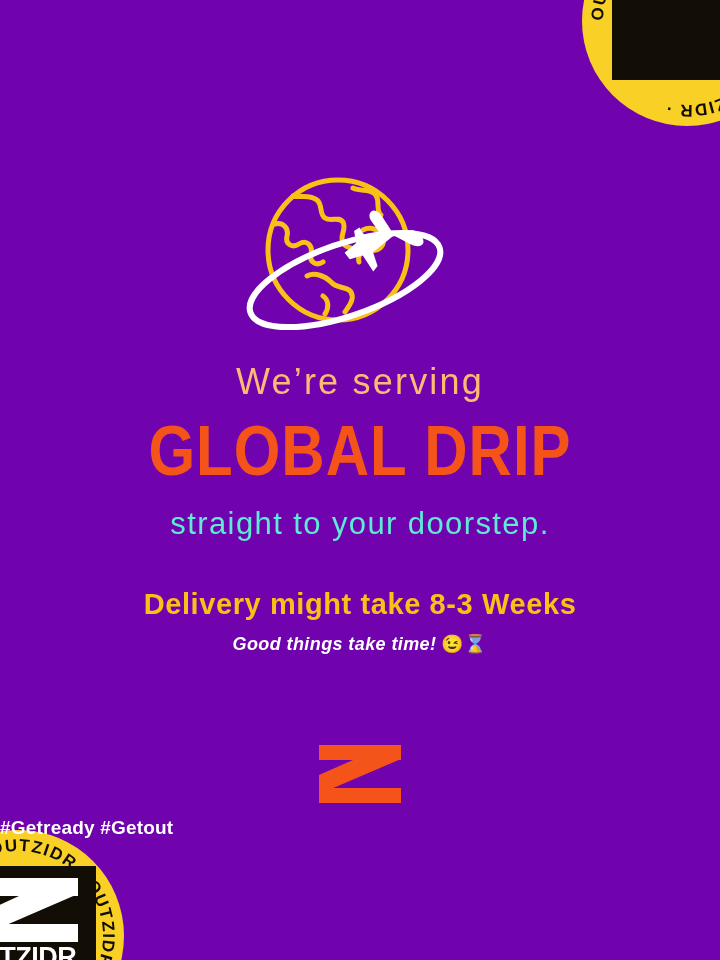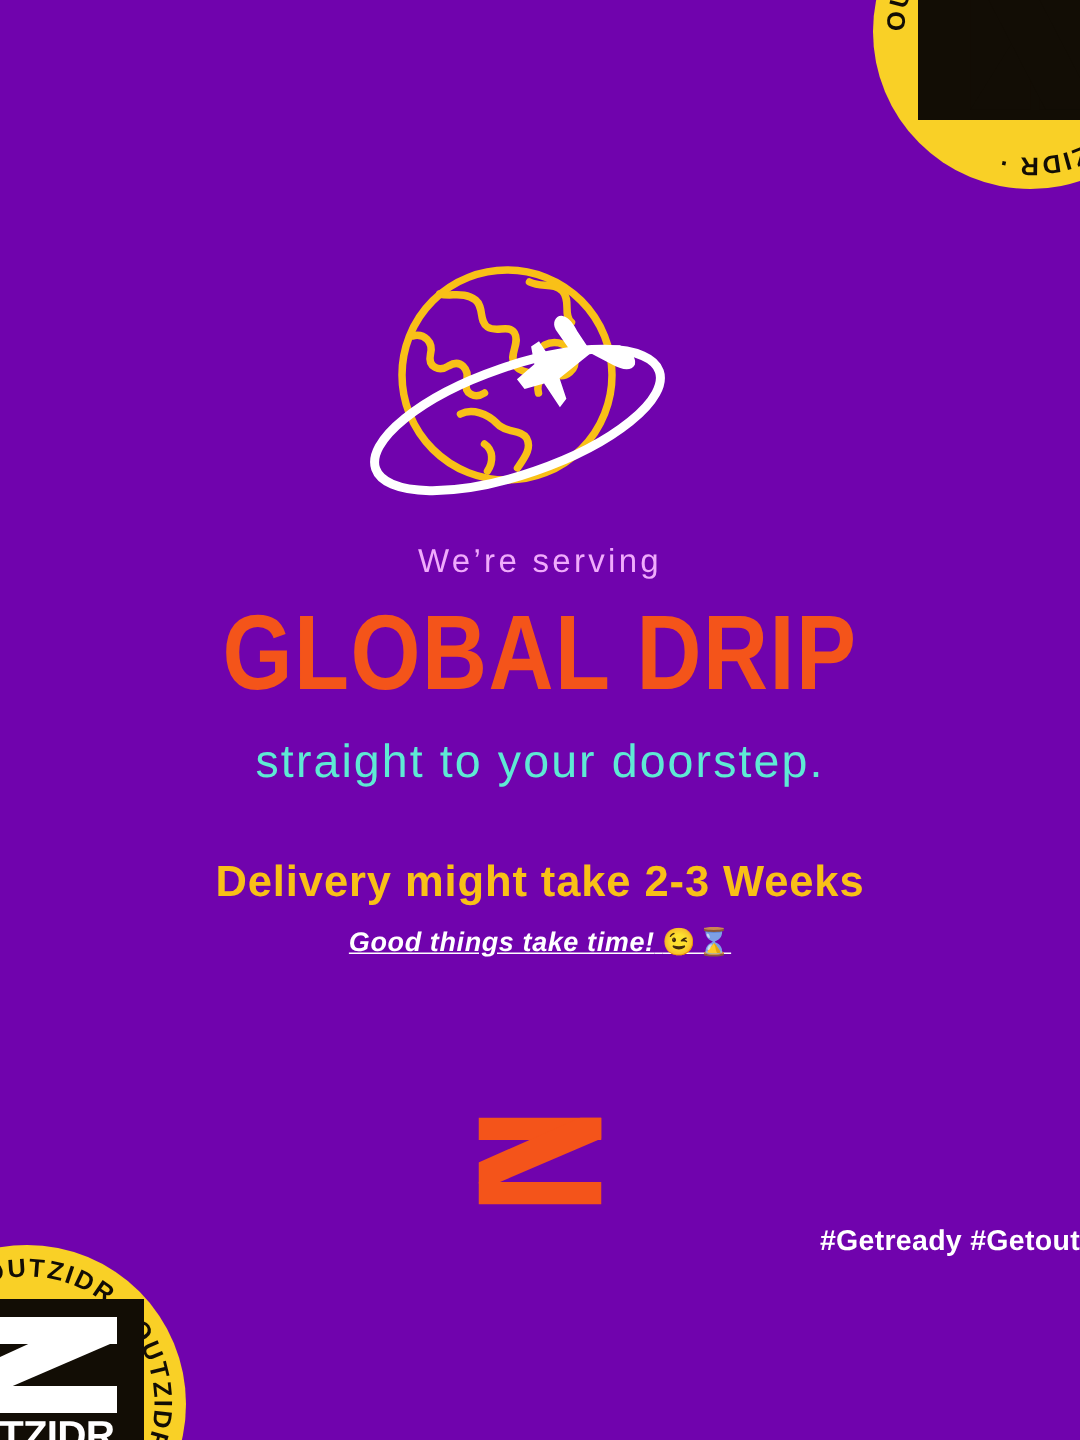--- a/index.html
+++ b/index.html
@@ -75,22 +75,22 @@
   .hero svg { display:block; }
 
   
   .copy {
     position:absolute;
     left:0; right:0;
     top: 362px;
     text-align:center;
   }
   .eyebrow {
-    color:#f0abfc;
-    font-size: 22px;
+    color:#fdba74;
+    font-size: 36px;
     font-weight: 400;
     letter-spacing: 2.2px;
     line-height: 1.1;
   }
   .headline {
     color:#F4541A;
     font-size: 60px;
     font-weight: 700;
     letter-spacing: 1px;
     line-height: 1.05;
@@ -116,30 +116,29 @@
     margin-top: 48px;
   }
   .tagline {
     color:#FFFFFF;
     font-size: 18px;
     font-weight: 700;
     font-style: italic;
     letter-spacing: 0.4px;
     line-height: 1.1;
     margin-top: 14px;
-    text-decoration: underline;
   }
   .tagline .emoji { font-style: normal; font-weight:400; }
 
   
   .footer {
     position:absolute;
     left:0; right:0;
     top: 745px;
-    text-align:right;
+    text-align:left;
   }
   .footer .zlogo { display:block; margin:0 auto; }
   .hashtags {
     color:#FFFFFF;
     font-size: 19px;
     font-weight: 700;
     letter-spacing: 0.2px;
     margin-top: 14px;
   }
 </style>
@@ -206,21 +205,21 @@
                L9,55 L0,47 L2,41 L14,45 L22,33 L6,28 C1,26 0,20 4,18 C8,16 14,18 18,20 L30,24 Z" fill="#FFFFFF"></path>
       <path d="M44,12 L60,13 L60,18 L44,19 Z" fill="#FFFFFF"></path>
     </g>
   </svg>
 </div>
 
 <div class="copy">
   <div class="eyebrow">We’re serving</div>
   <div class="headline">GLOBAL DRIP</div>
   <div class="subline">straight to your doorstep.</div>
-  <div class="delivery">Delivery might take 2-3 Weeks</div>
+  <div class="delivery">Delivery might take 8-3 Weeks</div>
   <div class="tagline">
     <span>Good things take time!</span>
     <span class="emoji">😉⌛</span>
   </div>
 </div>
 
 <div class="footer">
   <svg class="zlogo" width="82" height="58" viewBox="0 0 82 58">
     <polygon points="0,0 82,0 82,15 0,15" fill="#F4541A"></polygon>
     <polygon points="82,0 82,14 12,44 0,44 0,30 68,0" fill="#F4541A"></polygon>

